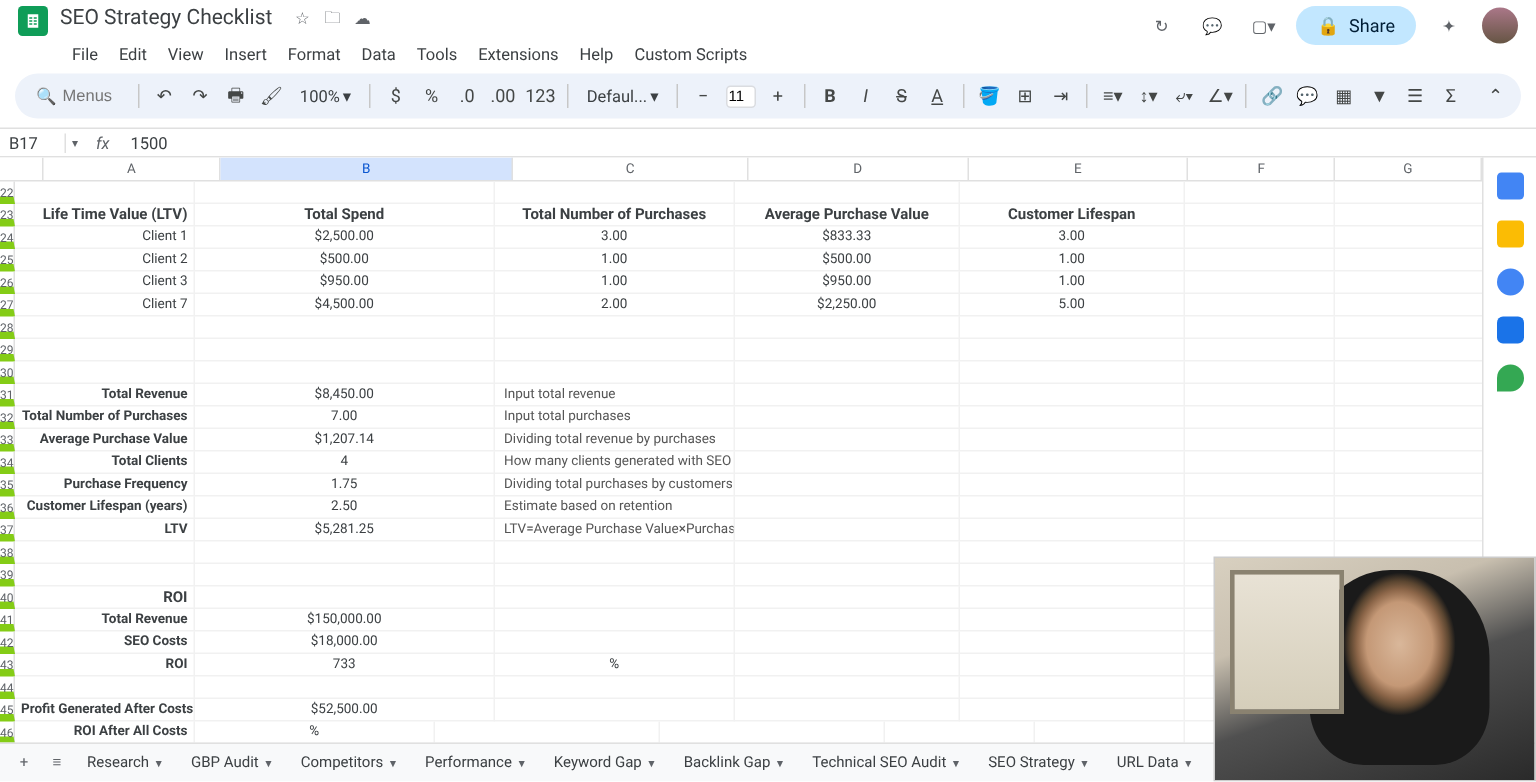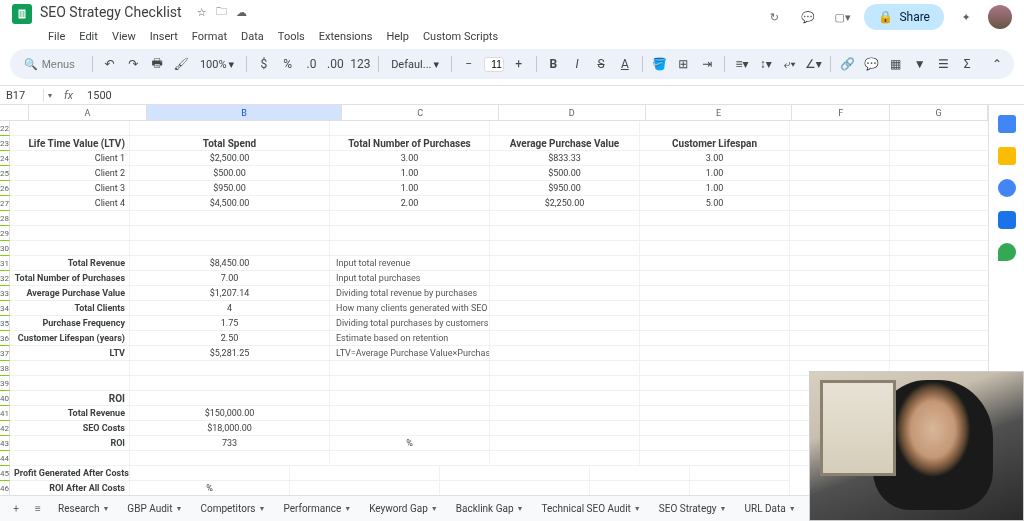--- a/index.html
+++ b/index.html
@@ -18,39 +18,39 @@
 
   .menubar { display: flex; gap: 2px; padding: 0 14px 4px 42px; font-size: 11px; color: #3c4043; }
   .menubar span { padding: 2px 6px; cursor: pointer; border-radius: 3px; }
 
   .toolbar { display: flex; align-items: center; gap: 6px; background: #edf2fa; border-radius: 20px; margin: 0 10px 6px 10px; padding: 2px 8px; height: 30px; }
   .tool-icon { width: 20px; height: 20px; display: flex; align-items: center; justify-content: center; cursor: pointer; color: #444746; font-size: 12px; border-radius: 4px; }
   .tool-sep { width: 1px; height: 16px; background: #c7c7c7; margin: 0 2px; }
   .menus-box { display: flex; align-items: center; gap: 4px; padding: 2px 6px; border-radius: 12px; }
   .menus-box input { border: none; background: transparent; font-size: 11px; width: 36px; outline: none; }
   .zoom-box, .font-box, .size-box { display: flex; align-items: center; gap: 2px; font-size: 11px; padding: 0 4px; }
-  .size-input { width: 20px; text-align: right; border: 1px solid #dadce0; border-radius: 3px; font-size: 10px; padding: 1px; }
+  .size-input { width: 20px; text-align: left; border: 1px solid #dadce0; border-radius: 3px; font-size: 10px; padding: 1px; }
   .toolbar-spacer { flex: 1; }
 
   .formula-bar { display: flex; align-items: center; border-top: 1px solid #e0e0e0; border-bottom: 1px solid #e0e0e0; height: 20px; font-size: 11px; }
   .name-box { width: 44px; padding: 0 6px; border-right: 1px solid #e0e0e0; color: #3c4043; }
   .fx-icon { padding: 0 8px; color: #5f6368; font-style: italic; }
   .formula-input { flex: 1; padding: 0 6px; }
 
   .grid-wrapper { display: flex; height: 408px; }
   .grid-main { flex: 1; overflow: hidden; position: relative; }
   .col-headers { display: flex; background: #fff; border-bottom: 1px solid #e0e0e0; height: 16px; font-size: 9px; color: #5f6368; }
   .row-header-corner { width: 30px; border-right: 1px solid #e0e0e0; background: #fff; }
   .col-h { text-align: center; border-right: 1px solid #e0e0e0; line-height: 16px; cursor: pointer; }
   .col-A { width: 120px; } .col-B { width: 200px; } .col-C { width: 160px; }
   .col-D { width: 150px; } .col-E { width: 150px; } .col-F { width: 100px; } .col-G { width: 100px; }
 
   .grid-body { display: flex; }
   .row-headers { width: 30px; }
-  .row-h { height: 15px; font-size: 8px; color: #5f6368; text-align: center; line-height: 15px; border-right: 1px solid #e0e0e0; border-bottom: 1px solid #84cc16; cursor: pointer; }
+  .row-h { height: 15px; font-size: 8px; color: #5f6368; text-align: center; line-height: 15px; border-right: 1px solid #e0e0e0; border-bottom: 5px solid #84cc16; cursor: pointer; }
   .cells { position: relative; }
   .row { display: flex; height: 15px; }
   .cell { border-right: 1px solid #f1f1f1; border-bottom: 1px solid #f1f1f1; font-size: 9px; line-height: 15px; padding: 0 4px; overflow: hidden; white-space: nowrap; }
   .cA { width: 120px; text-align: right; } .cB { width: 200px; text-align: center; }
   .cC { width: 160px; text-align: center; } .cD { width: 150px; text-align: center; }
   .cE { width: 150px; text-align: center; } .cF { width: 100px; } .cG { width: 100px; }
   .cC.left { text-align: left; padding-left: 6px; color: #555; font-style: normal; }
   .bold { font-weight: bold; font-size: 10px; }
   .col-h.sel { background: #d3e3fd; color: #0b57d0; }
   
@@ -253,21 +253,21 @@
           <div class="row">
             <div class="cell cA">Client 3</div>
             <div class="cell cB">$950.00</div>
             <div class="cell cC">1.00</div>
             <div class="cell cD">$950.00</div>
             <div class="cell cE">1.00</div>
             <div class="cell cF"></div>
             <div class="cell cG"></div>
           </div>
           <div class="row">
-            <div class="cell cA">Client 4</div>
+            <div class="cell cA">Client 7</div>
             <div class="cell cB">$4,500.00</div>
             <div class="cell cC">2.00</div>
             <div class="cell cD">$2,250.00</div>
             <div class="cell cE">5.00</div>
             <div class="cell cF"></div>
             <div class="cell cG"></div>
           </div>
           <div class="row">
             <div class="cell cA"></div>
             <div class="cell cB"></div>
@@ -416,20 +416,21 @@
             <div class="cell cA"></div>
             <div class="cell cB"></div>
             <div class="cell cC"></div>
             <div class="cell cD"></div>
             <div class="cell cE"></div>
             <div class="cell cF"></div>
             <div class="cell cG"></div>
           </div>
           <div class="row">
             <div class="cell cA" style="font-weight: bold;">Profit Generated After Costs</div>
+            <div class="cell cB">$52,500.00</div>
             <div class="cell cC"></div>
             <div class="cell cD"></div>
             <div class="cell cE"></div>
             <div class="cell cF"></div>
             <div class="cell cG"></div>
           </div>
           <div class="row">
             <div class="cell cA" style="font-weight: bold;">ROI After All Costs</div>
             <div class="cell cC">%</div>
             <div class="cell cD"></div>

